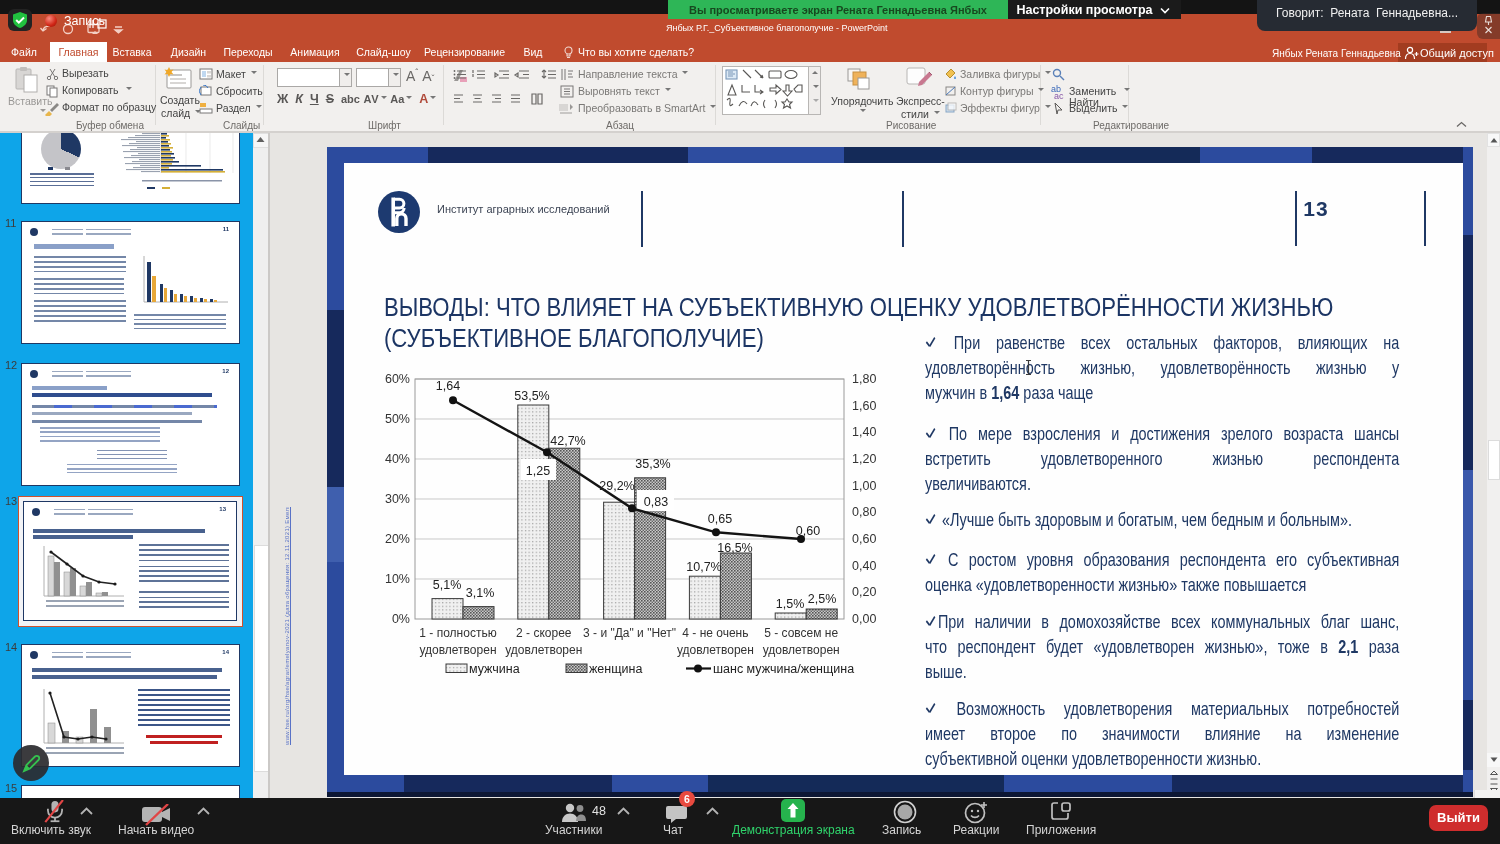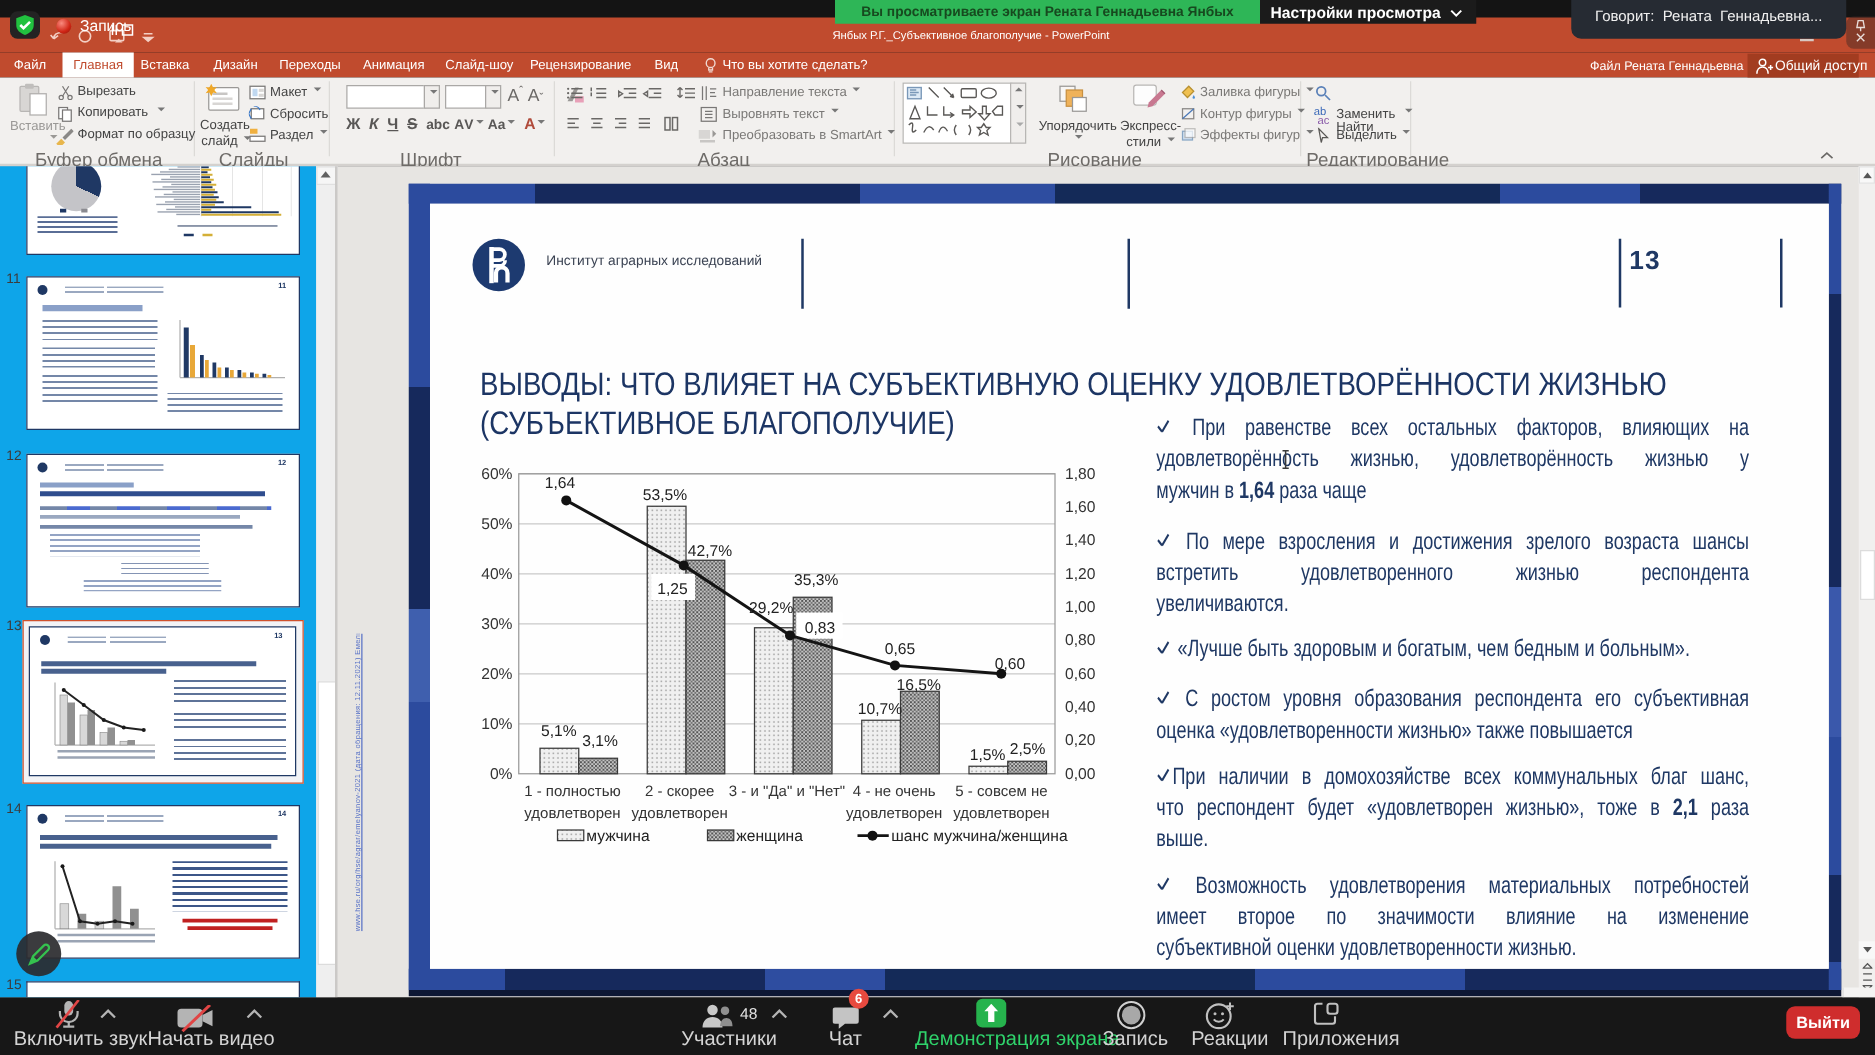--- a/index.html
+++ b/index.html
@@ -24,22 +24,22 @@
 #mainarea{left:0;top:133px;width:1500px;height:665px;background:#e7e5e2;}
 #thumbpanel{left:0;top:0;width:253px;height:665px;background:#0ea5e9;}
 #panelscroll{left:253px;top:0;width:15px;height:665px;background:#efefef;}
 #paneldivider{left:268px;top:0;width:2px;height:665px;background:#cbc9c7;}
 #vscroll{left:1487px;top:0;width:13px;height:665px;background:#f1f0ef;}
 
 #slide{left:327px;top:14px;width:1146px;height:645px;}
 #slidewhite{left:17px;top:16px;width:1119px;height:612px;background:#fefefe;}
 
 #zoombar{left:0;top:798px;width:1500px;height:46px;background:#171717;}
-.zlabel{position:absolute;color:#d4d4d4;font-size:16px;top:25px;white-space:nowrap;}
-.glabel{position:absolute;top:58px;font-size:15px;color:#6e6b68;}
+.zlabel{position:absolute;color:#d4d4d4;font-size:12px;top:25px;white-space:nowrap;}
+.glabel{position:absolute;top:58px;font-size:10px;color:#6e6b68;margin-left:48px;}
 .gsep{position:absolute;top:3px;width:1px;height:60px;background:#dcdad7;}
 s.dn,s.up{display:inline-block;width:0;height:0;border:3px solid transparent;text-decoration:none;}
 s.dn{border-top:3.5px solid #777;margin:0 0 1px 2px;}
 s.up{border-bottom:3.5px solid #777;margin:0 2px 4px 2px;}
 
 .par{margin-bottom:13px;}
 .jl{text-align:justify;text-align-last:justify;white-space:normal;}
 .ll{text-align:left;}
 .ck{display:inline-block;width:17px;height:13px;position:relative;font-style:normal;}
 .ck::before{content:"";position:absolute;left:1px;top:7px;width:5.5px;height:2px;background:#1f3864;transform:rotate(45deg);}
@@ -105,21 +105,21 @@
     <path d="M4 8 v2 h3 v-2 M4 11.5 h3"></path>
 </svg>
 <div class="tab" style="left:578px;width:120px;font-size:10.5px;text-align:left;">Что вы хотите сделать?</div>
 
 <div class="abs" style="left:1398px;top:43px;width:89px;height:19px;background:#a23c20;"></div>
 <svg class="abs" style="left:1404px;top:46px" width="15" height="14" viewBox="0 0 15 14" fill="none" stroke="#fff" stroke-width="1.2">
  <circle cx="6" cy="4" r="2.6"></circle>
     <path d="M1.5 13 c0-3.5 2-5.5 4.5-5.5 s4.5 2 4.5 5.5 M10.5 8 h4 M12.5 6 v4"></path>
 </svg>
 <div class="abs" style="left:1420px;top:44px;color:#fff;font-size:11px;line-height:18px;white-space:nowrap;">Общий доступ</div>
-<div class="abs" style="left:1272px;top:46px;color:#fff;font-size:10px;line-height:15px;white-space:nowrap;">Файл Рената Геннадьевна</div>
+<div class="abs" style="left:1272px;top:46px;color:#fff;font-size:10px;line-height:15px;white-space:nowrap;">Янбых Рената Геннадьевна</div>
 <div class="abs" id="sharebar">Вы просматриваете экран Рената Геннадьевна Янбых</div>
 <div class="abs" id="viewopts">Настройки просмотра</div>
 <svg class="abs" style="left:1160px;top:7px" width="10" height="7" viewBox="0 0 10 7" fill="none" stroke="#fff" stroke-width="1.6">
     <path d="M1 1.5 L5 5.5 L9 1.5"></path>
   </svg>
 <div class="abs" id="speaker">Говорит:&nbsp; Рената&nbsp; Геннадьевна...</div>
 
 <div class="abs" id="ribboncontent" style="left:0;top:62px;width:1500px;height:69px;font-size:10.5px;color:#444;white-space:nowrap;">
  <div class="glabel" style="left:28px;">Буфер обмена</div>
  <div class="glabel" style="left:175px;">Слайды</div>

